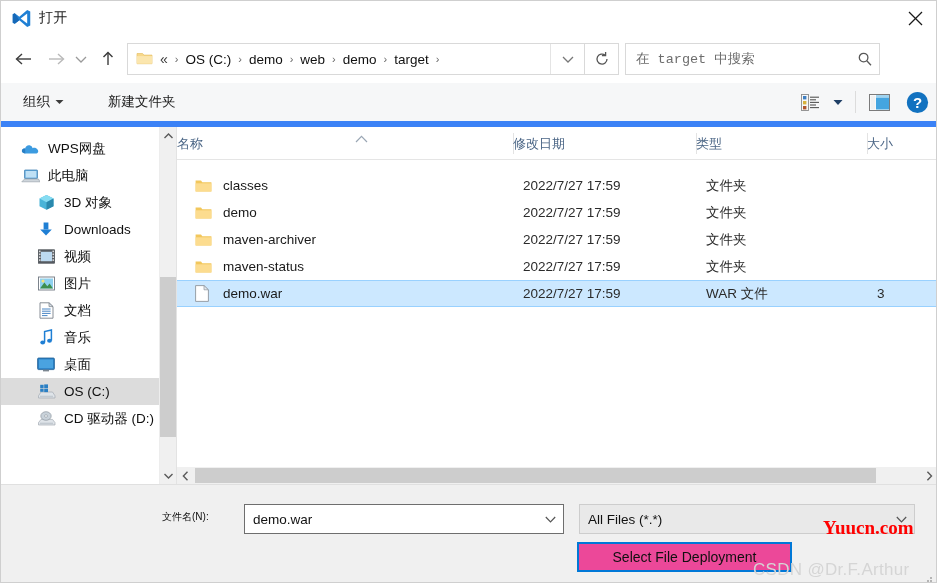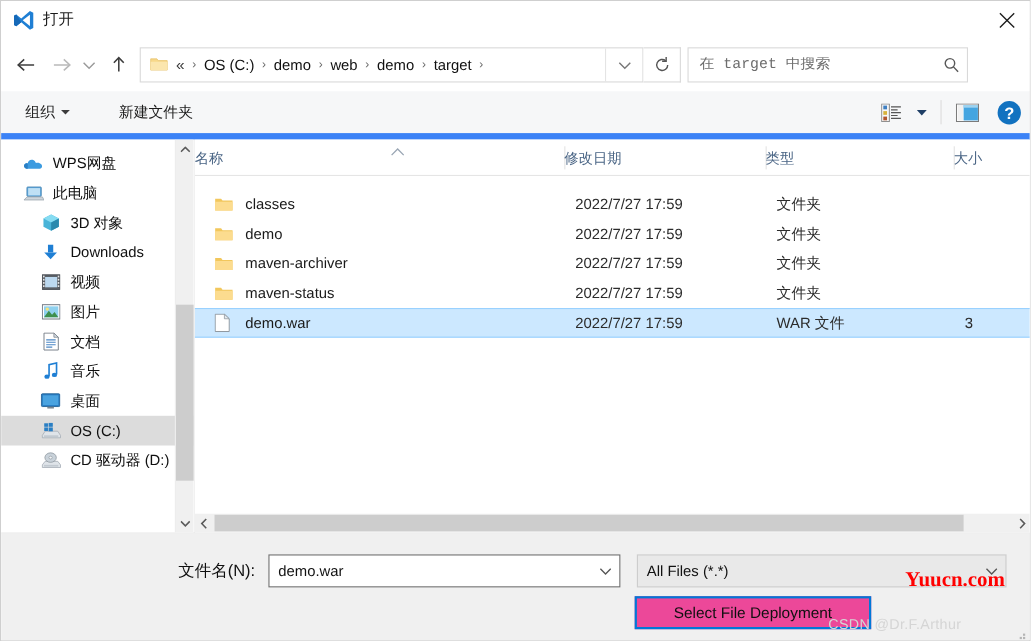--- a/index.html
+++ b/index.html
@@ -254,21 +254,21 @@
   .h-spacer { flex: 1; }
 
   
   .bottom {
     position: absolute; left: 0; top: 484px;
     width: 937px; height: 99px;
     background: #f0f0f0;
   }
   .fn-label {
     position: absolute; left: 161px; top: 509px;
-    font-size: 15px; color: #101010;
+    font-size: 10px; color: #101010;
   }
   .fn-input {
     position: absolute; left: 243px; top: 503px;
     width: 320px; height: 30px;
     border: 1px solid #6e6e6e; background: #ffffff;
     display: flex; align-items: center;
   }
   .fn-input input {
     flex: 1; border: none; outline: none; background: transparent;
     font-size: 13.5px; color: #111;
@@ -313,21 +313,21 @@
   .wm-yuucn {
     position: absolute; left: 822px; top: 516px;
     font-family: "Liberation Serif", "DejaVu Serif", serif;
     font-size: 19px; font-weight: 700;
     color: #ff0000;
     white-space: nowrap;
     pointer-events: none;
   }
   .wm-csdn {
     position: absolute; left: 752px; top: 559px;
-    font-size: 13px;
+    font-size: 17px;
     color: #d5d5d5;
     white-space: nowrap;
     pointer-events: none;
     letter-spacing: .3px;
   }
   .resize-grip {
     position: absolute; right: 3px; bottom: 3px;
     width: 10px; height: 10px;
   }
 </style>

